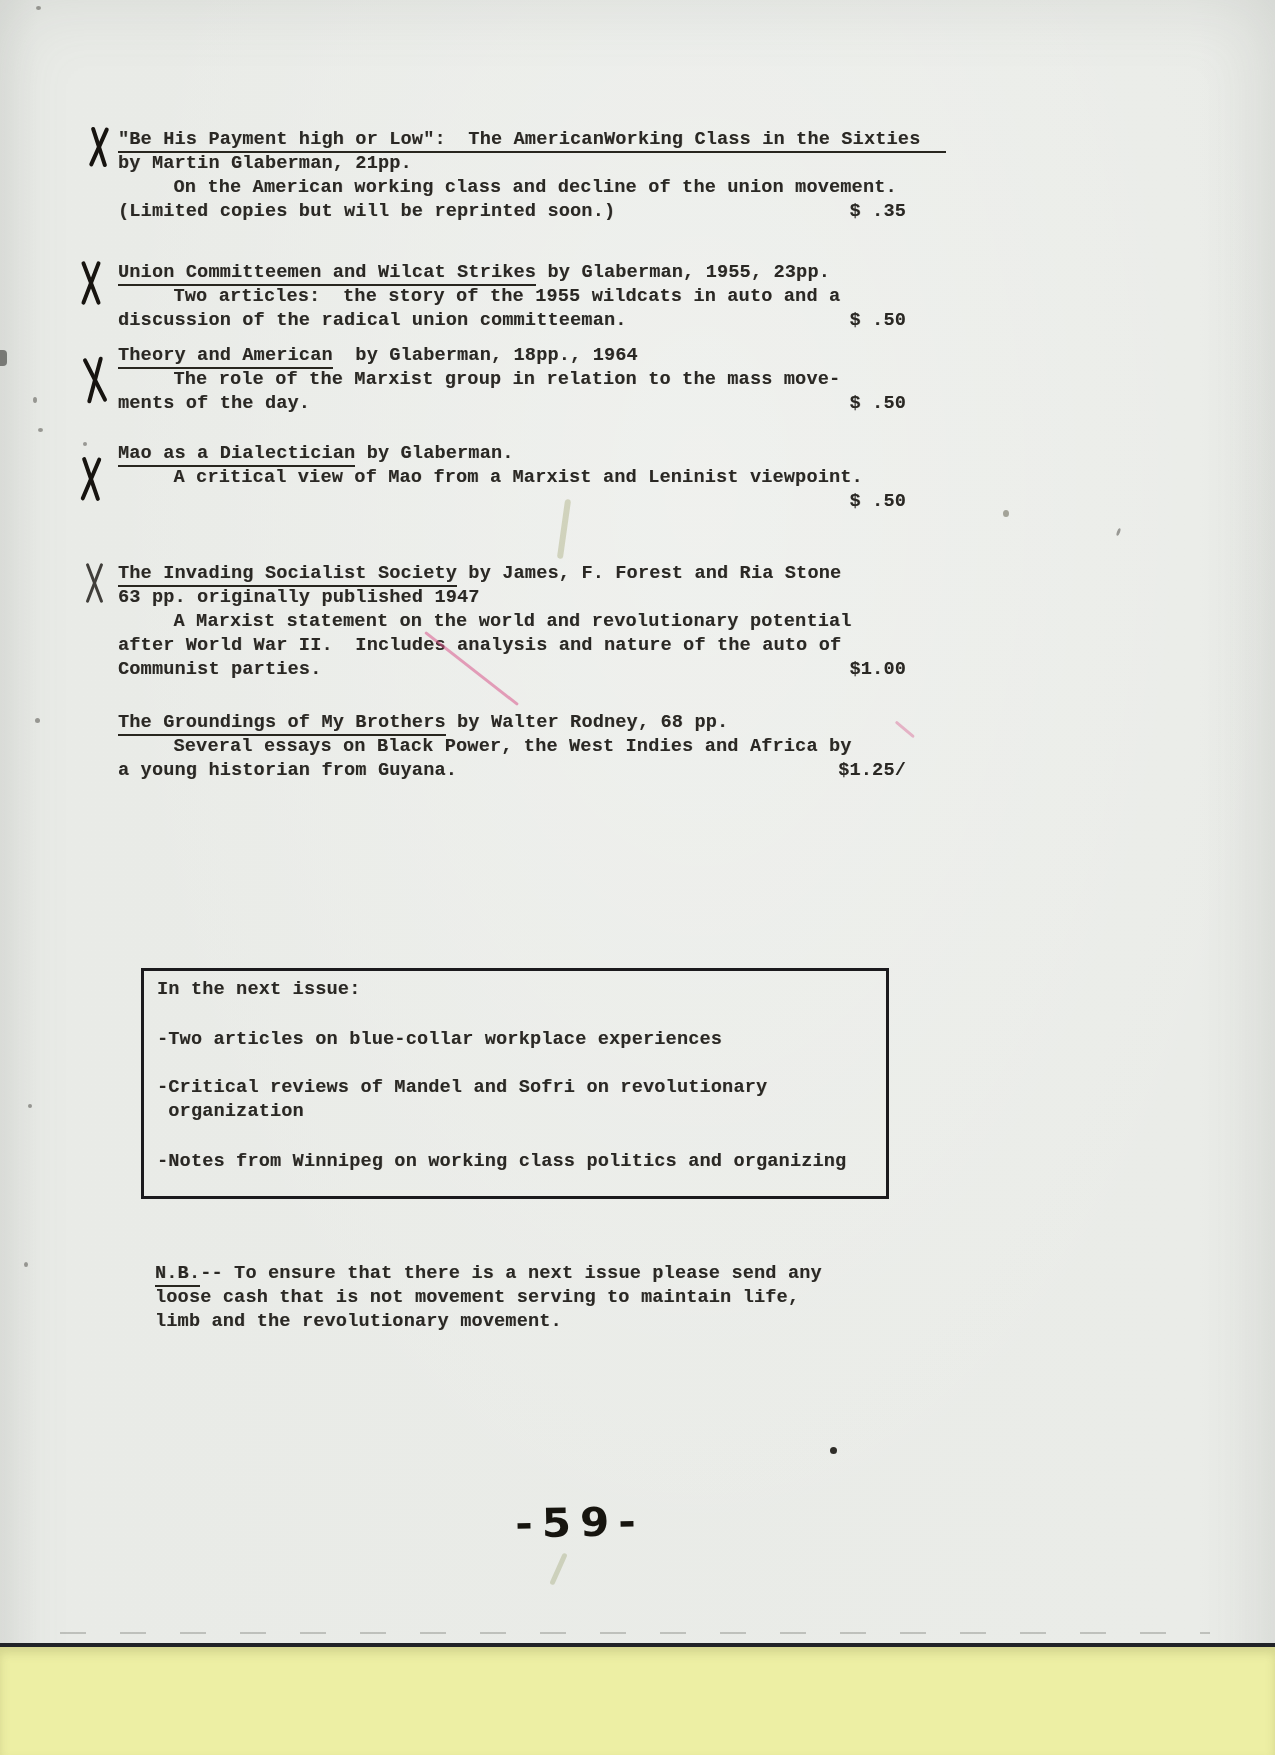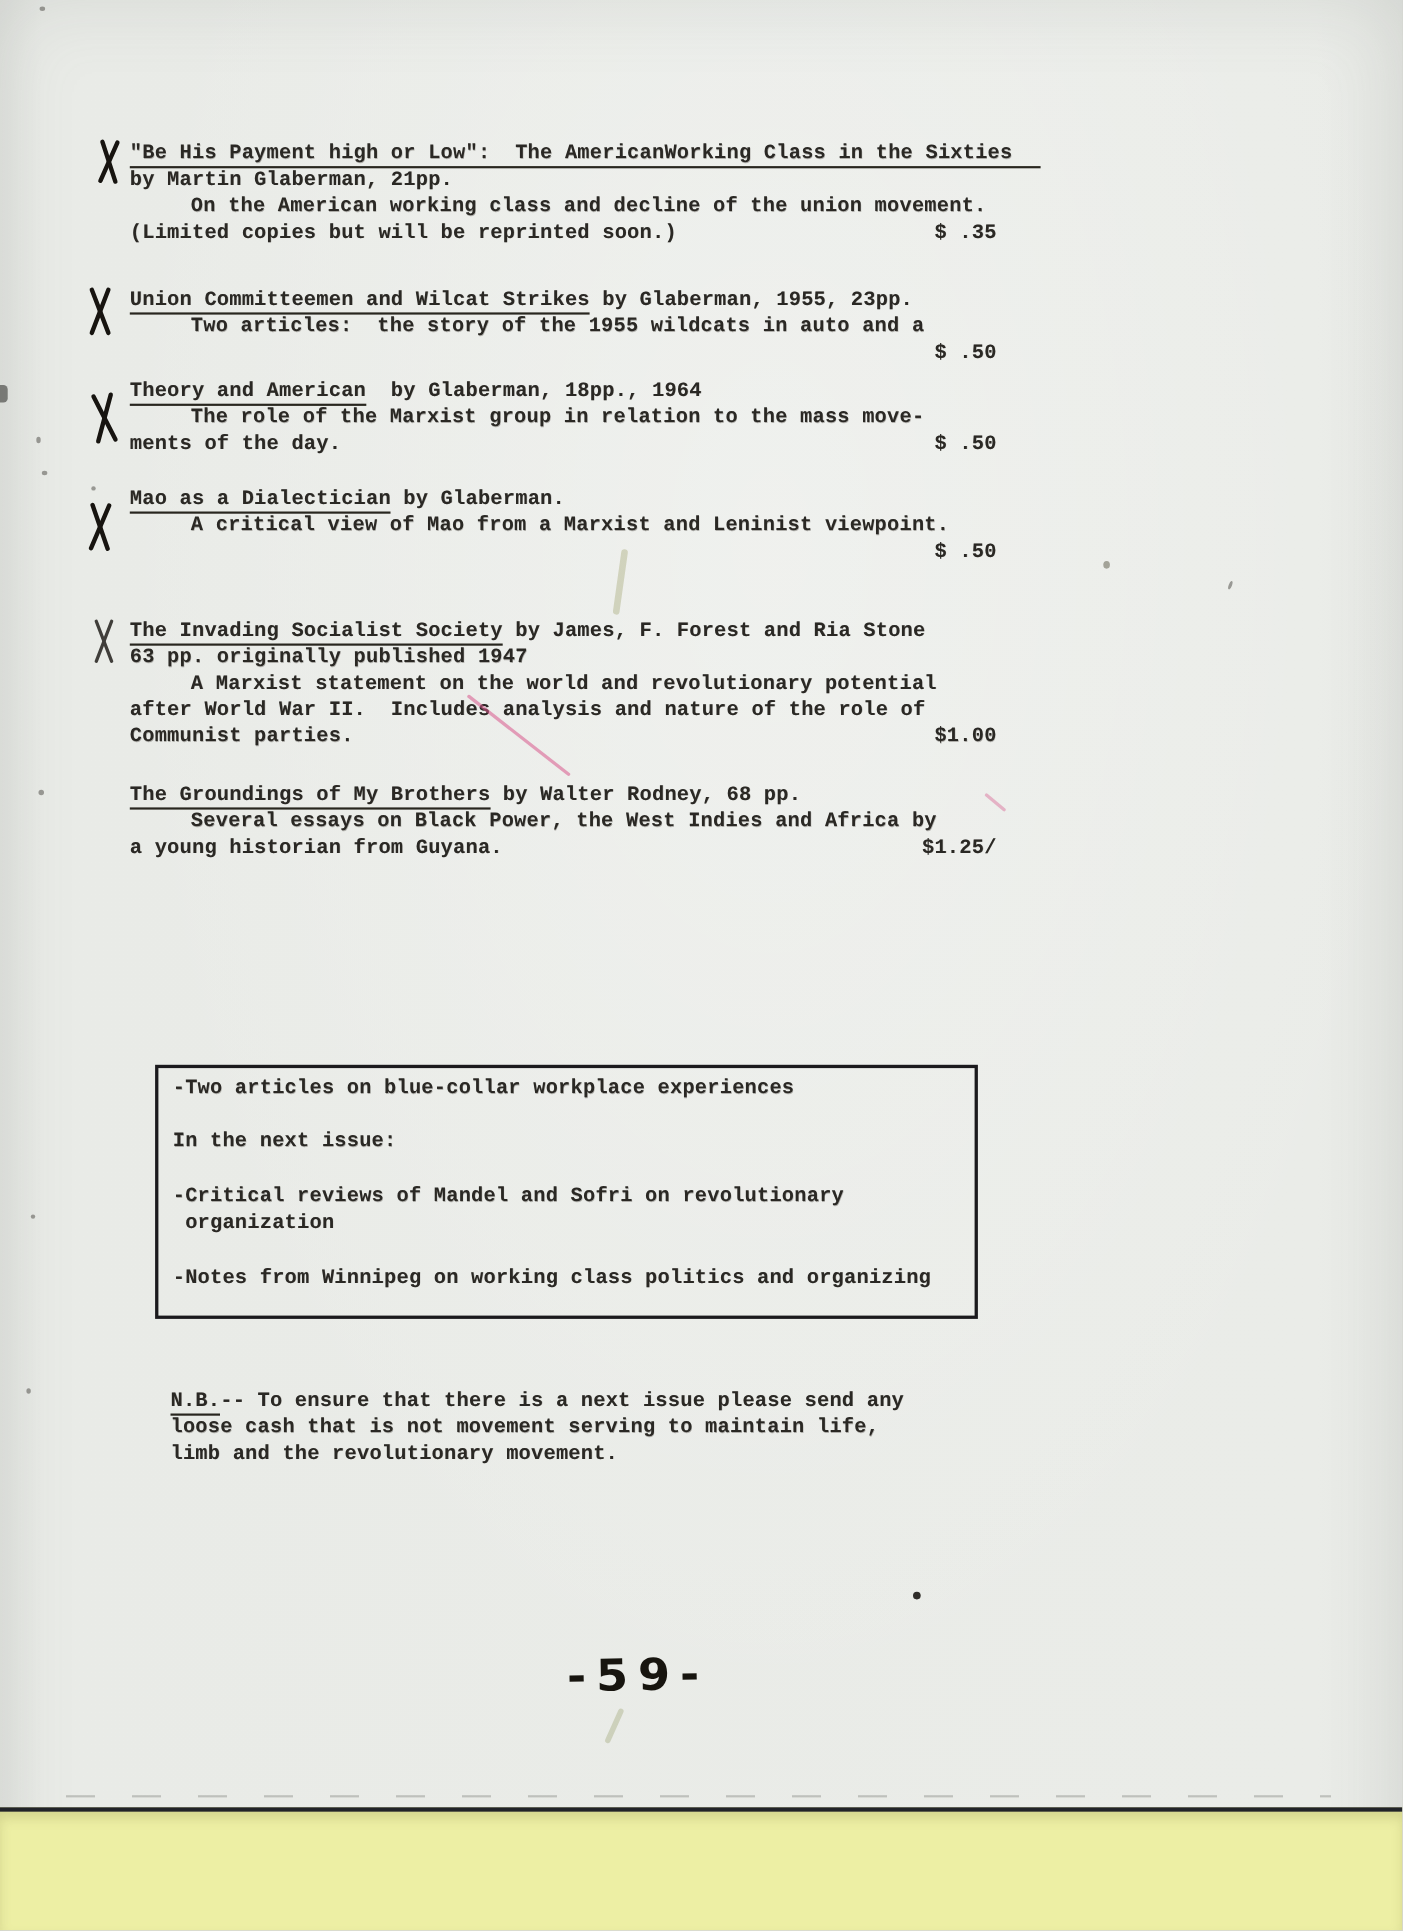--- a/index.html
+++ b/index.html
@@ -119,54 +119,54 @@
     <section class="entry mb37">
       <div class="line"><span class="u u-ext">"Be His Payment high or Low":  The AmericanWorking Class in the Sixties</span></div>
       <div class="line">by Martin Glaberman, 21pp.</div>
       <div class="line indent">On the American working class and decline of the union movement.</div>
       <div class="line"><span>(Limited copies but will be reprinted soon.)</span><span class="price">$ .35</span></div>
     </section>
 
     <section class="entry mb27">
       <div class="line"><span class="u">Union Committeemen and Wilcat Strikes</span><span> by Glaberman, 1955, 23pp.</span></div>
       <div class="line indent">Two articles:  the story of the 1955 wildcats in auto and a</div>
-      <div class="line"><span class="price">$ .50</span></div>
+      <div class="line"><span>discussion of the radical union committeeman.</span><span class="price">$ .50</span></div>
     </section>
 
     <section class="entry mb26">
       <div class="line"><span class="u">Theory and American</span><span>  by Glaberman, 18pp., 1964</span></div>
       <div class="line indent">The role of the Marxist group in relation to the mass move-</div>
       <div class="line"><span>ments of the day.</span><span class="price">$ .50</span></div>
     </section>
 
     <section class="entry mb31">
       <div class="line"><span class="u">Mao as a Dialectician</span><span> by Glaberman.</span></div>
       <div class="line indent">A critical view of Mao from a Marxist and Leninist viewpoint.</div>
       <div class="line"><span class="price">$ .50</span></div>
     </section>
 
     <section class="entry">
       <div class="line"><span class="u">The Invading Socialist Society</span><span> by James, F. Forest and Ria Stone</span></div>
       <div class="line">63 pp. originally published 1947</div>
       <div class="line indent">A Marxist statement on the world and revolutionary potential</div>
-      <div class="line">after World War II.  Includes analysis and nature of the role of</div>
+      <div class="line">after World War II.  Includes analysis and nature of the auto of</div>
       <div class="line"><span>Communist parties.</span><span class="price">$1.00</span></div>
     </section>
 
     <section class="entry">
       <div class="line"><span class="u">The Groundings of My Brothers</span><span> by Walter Rodney, 68 pp.</span></div>
       <div class="line indent">Several essays on Black Power, the West Indies and Africa by</div>
       <div class="line"><span>a young historian from Guyana.</span><span class="price">$1.25/</span></div>
     </section>
 
   </main>
 
   <div class="nextbox">
+    <div class="line heading">In the next issue:</div>
     <div class="line bi1">-Two articles on blue-collar workplace experiences</div>
-    <div class="line heading">In the next issue:</div>
     <div class="line">-Critical reviews of Mandel and Sofri on revolutionary</div>
     <div class="line bi2"> organization</div>
     <div class="line">-Notes from Winnipeg on working class politics and organizing</div>
   </div>
 
   <div class="nb">
     <div class="line"><span class="u">N.B.</span><span>-- To ensure that there is a next issue please send any</span></div>
     <div class="line">loose cash that is not movement serving to maintain life,</div>
     <div class="line">limb and the revolutionary movement.</div>
   </div>

